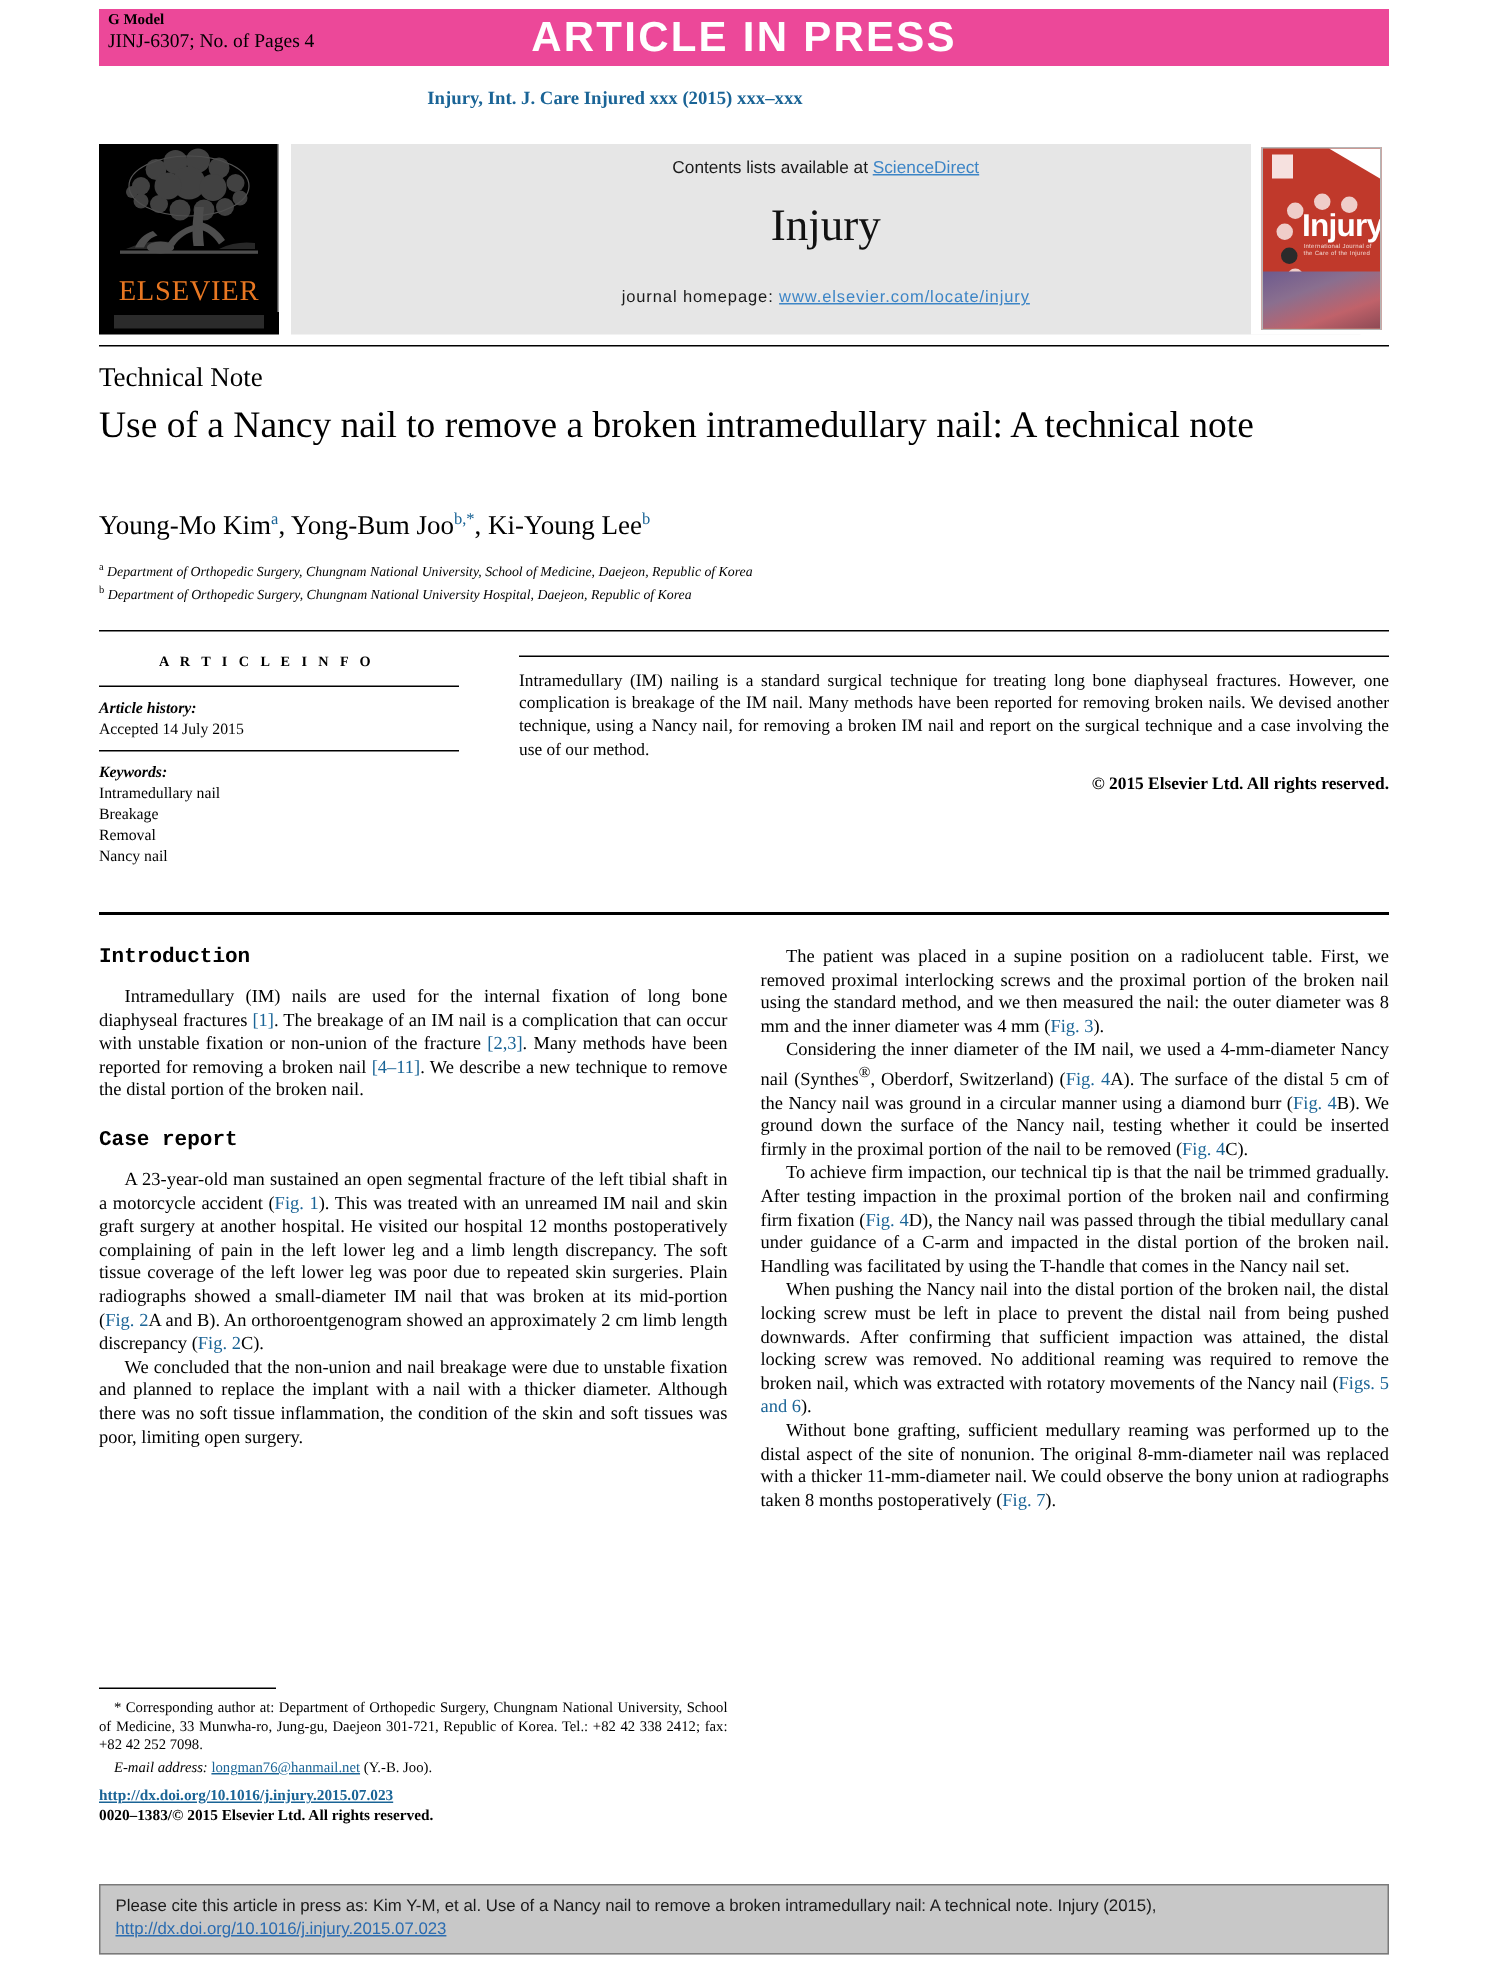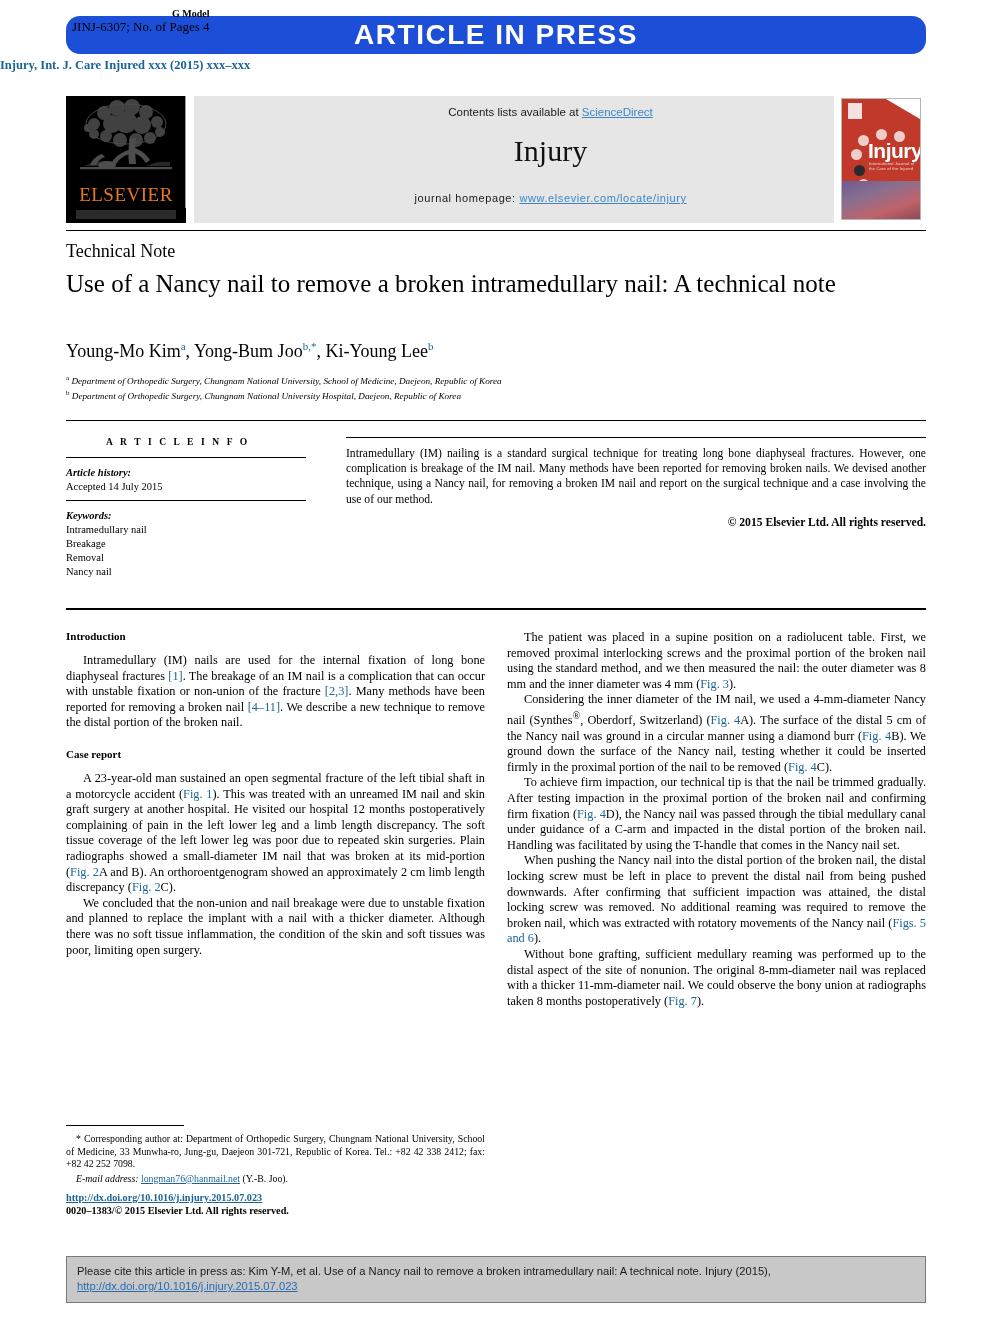--- a/index.html
+++ b/index.html
@@ -19,25 +19,24 @@
     position: relative;
     width: 992px;
     height: 1323px;
     box-sizing: border-box;
   }
 
   
   .top-banner {
     position: absolute;
     left: 66px;
-    top: 16px;
+    top: 6px;
     width: 860px;
     height: 38px;
-    background: #1d4ed8;
-    border-radius: 14px;
+    background: #ec4899;
   }
   .banner-title {
     position: absolute;
     left: 0;
     top: 0;
     width: 860px;
     height: 38px;
     line-height: 38px;
     text-align: center;
     color: #ffffff;
@@ -47,31 +46,31 @@
     letter-spacing: 1.5px;
   }
   .gmodel {
     position: absolute;
     left: 72px;
     top: 7px;
     font-family: "Liberation Serif", serif;
     font-size: 11px;
     line-height: 13px;
     color: #000;
-    text-align: right;
   }
   .gmodel .g-line1 { font-weight: bold; font-size: 10px; }
   .gmodel .g-line2 { font-size: 13px; }
 
   
   .journal-line {
     position: absolute;
     left: 0;
     top: 58px;
     width: 820px;
+    text-align: center;
     color: #1a6496;
     font-family: "Liberation Serif", serif;
     font-weight: bold;
     font-size: 12.5px;
   }
 
   
   .masthead {
     position: absolute;
     left: 66px;
@@ -352,22 +351,22 @@
   }
   .body-left p, .body-right p {
     font-family: "Liberation Serif", serif;
     font-size: 12.3px;
     line-height: 15.6px;
     text-align: justify;
     text-indent: 17px;
     margin: 0;
   }
   .body-left h2, .body-right h2 {
-    font-family: Liberation Serif, serif;
-    font-size: 11px;
+    font-family: Liberation Mono, monospace;
+    font-size: 14px;
     font-weight: bold;
     margin: 0 0 11px 0;
   }
   .h2-spaced { margin-top: 17px !important; }
   .lnk { color: #1a6496; }
 
   
   .footnote {
     position: absolute;
     left: 66px;

